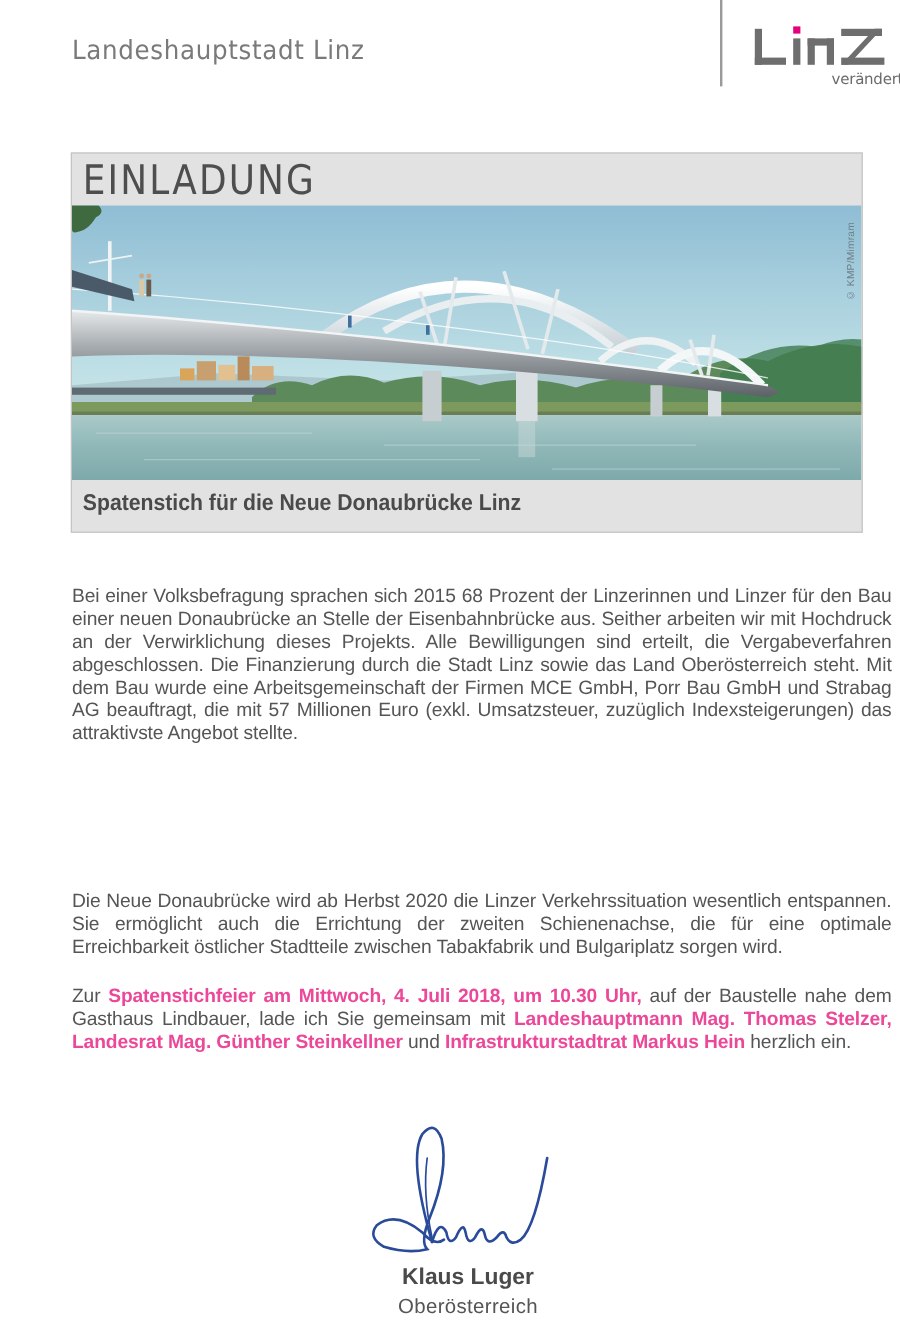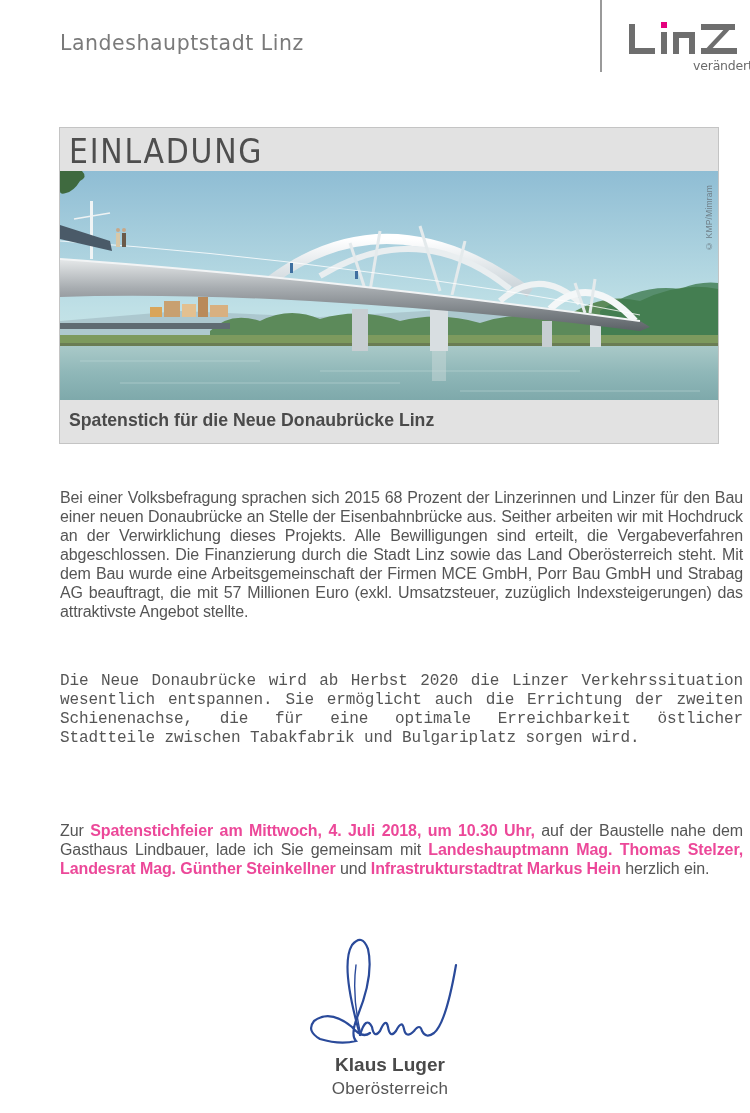--- a/index.html
+++ b/index.html
@@ -48,21 +48,21 @@
 
     .body-text {
       position: absolute; left: 60px; width: 683px;
       font-size: 16px; line-height: 19px; color: #555555;
       text-align: justify;
       font-family: "Liberation Sans", sans-serif;
       letter-spacing: -0.1px;
     }
     .body-text b { color: #ec4899; }
     .p1 { top: 488px; }
-    .p2 { top: 672px; font-family: Liberation Mono, monospace; }
+    .p2 { top: 742px; }
     .p3 { top: 821px; }
 
     .signature { position: absolute; left: 300px; top: 935px; width: 170px; height: 120px; }
     .signer-name {
       position: absolute; left: 0; width: 750px; top: 1054px; text-align: center;
       font-size: 19px; font-weight: bold; color: #4a4a4a; padding-left: 30px;
     }
     .signer-title {
       position: absolute; left: 0; width: 750px; top: 1079px; text-align: center;
       font-size: 17px; color: #555555; padding-left: 30px; letter-spacing: 0.3px;

